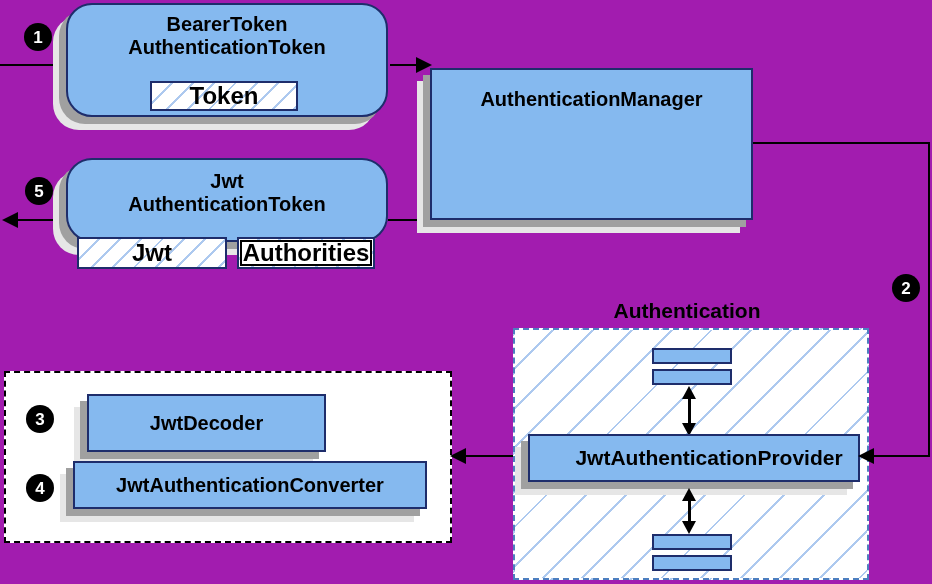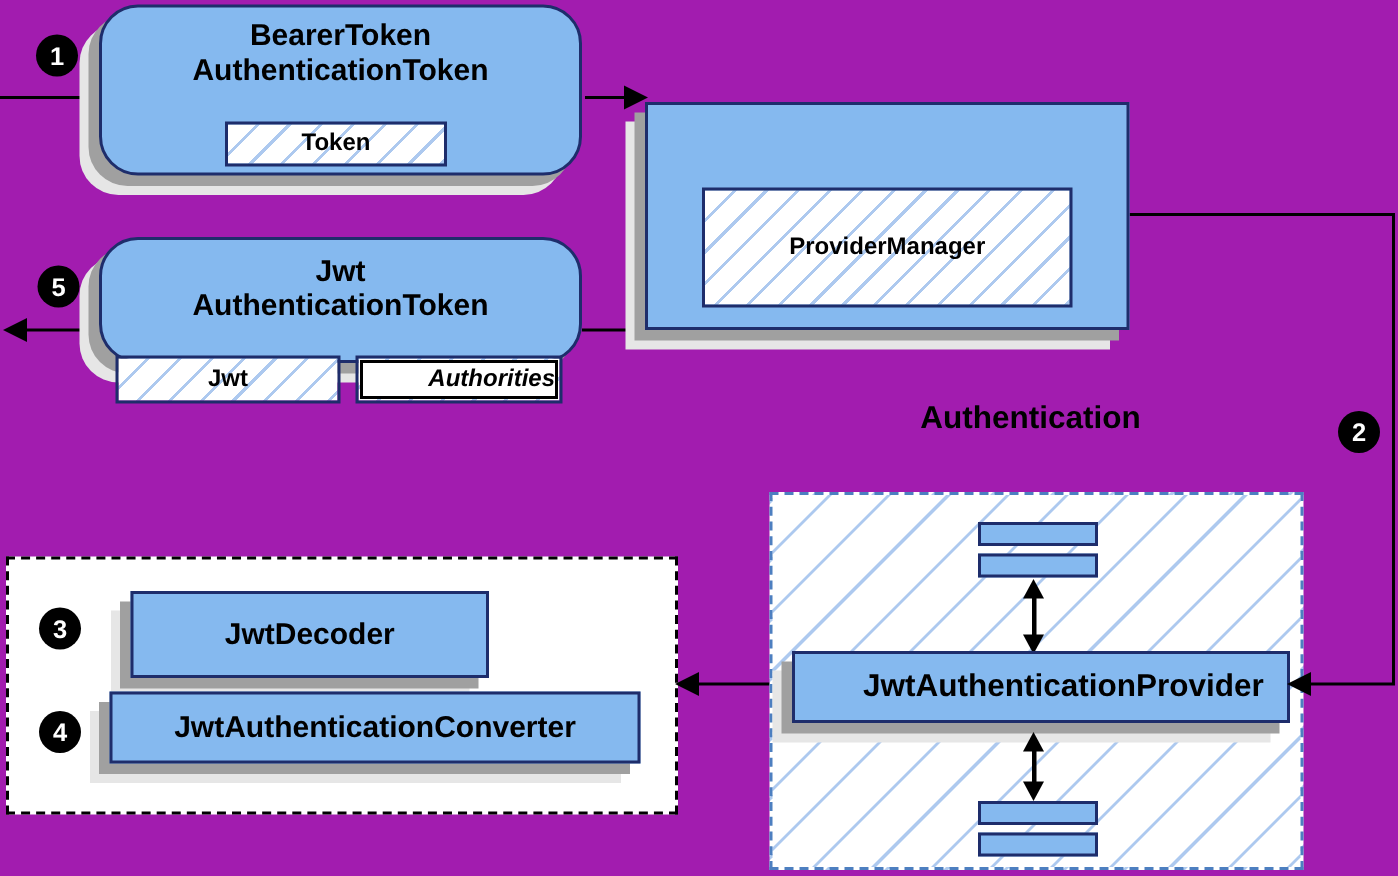--- a/index.html
+++ b/index.html
@@ -15,47 +15,47 @@
     position:absolute;background:#85b9ef;border:2px solid #1e2d6b;
     box-shadow:-7px 7px 0 #a0a0a0,-13px 13px 0 #e6e6e6;
     box-sizing:border-box;
   }
   .rounded{border-radius:26px;}
   .node-title{text-align:center;font-size:20px;line-height:23px;}
   .center-label{display:flex;align-items:center;justify-content:center;}
   .field{
     position:absolute;border:2px solid #1e2d6b;background:#fff;
     display:flex;align-items:center;justify-content:center;
-    font-size:16px;box-sizing:border-box;
+    font-size:24px;box-sizing:border-box;
   }
   .hatch{background:repeating-linear-gradient(135deg,#ffffff 0px,#ffffff 13px,#adc9ef 13px,#adc9ef 15px);}
   .hatch-lg{background:repeating-linear-gradient(135deg,#ffffff 0px,#ffffff 26px,#adc9ef 26px,#adc9ef 28px);}
   .inner-plain{
     position:absolute;left:1px;right:1px;top:1px;bottom:1px;
     background:#fff;border:2px solid #000;
-    display:flex;align-items:center;justify-content:flex-end;font-style:italic;
+    display:flex;align-items:center;justify-content:center;
   }
   .dashed-blue{
     position:absolute;border:2px dashed #4d7fc0;box-sizing:border-box;
   }
   .dashed-black{
     position:absolute;border:2px dashed #000;box-sizing:border-box;background:#fff;
   }
   .bar{position:absolute;background:#85b9ef;border:2px solid #1e2d6b;box-sizing:border-box;}
   .badge{
     position:absolute;width:28px;height:28px;border-radius:50%;
     background:#000;color:#fff;display:flex;align-items:center;justify-content:center;
     font-size:17px;line-height:1;
   }
   .tri{position:absolute;width:0;height:0;}
   .tri-right{border-top:8px solid transparent;border-bottom:8px solid transparent;border-left:16px solid #000;}
   .tri-left{border-top:8px solid transparent;border-bottom:8px solid transparent;border-right:16px solid #000;}
   .tri-up{border-left:7px solid transparent;border-right:7px solid transparent;border-bottom:13px solid #000;}
   .tri-down{border-left:7px solid transparent;border-right:7px solid transparent;border-top:13px solid #000;}
-  .free-label{position:absolute;text-align:center;font-size:21px;line-height:26px;}
+  .free-label{position:absolute;text-align:center;font-size:21px;line-height:26px;margin-top:32px;}
 </style>
 </head>
 <body>
 
 <div class="canvas">
 
   <div class="hline" style="left:0;top:64px;width:66px;"></div>
   <div class="hline" style="left:390px;top:64px;width:28px;"></div>
   <div class="hline" style="left:16px;top:219px;width:50px;"></div>
   <div class="hline" style="left:388px;top:219px;width:43px;"></div>
@@ -72,23 +72,21 @@
     <div class="node-title" style="margin-top:8px;">
       <div>BearerToken</div>
       <div>AuthenticationToken</div>
     </div>
     <div class="field hatch" style="left:82px;top:76px;width:148px;height:30px;">
       <span>Token</span>
     </div>
   </div>
 
   <div class="node" style="left:430px;top:68px;width:323px;height:152px;">
-    <div class="field hatch" style="left:36px;top:55px;width:247px;height:80px;">
-      <span>ProviderManager</span>
-    </div>
+    <div class="node-title" style="margin-top:18px;">AuthenticationManager</div>
   </div>
 
   <div class="node rounded" style="left:66px;top:158px;width:322px;height:84px;">
     <div class="node-title" style="margin-top:10px;">
       <div>Jwt</div>
       <div>AuthenticationToken</div>
     </div>
     <div class="field hatch" style="left:9px;top:77px;width:150px;height:32px;">
       <span>Jwt</span>
     </div>

